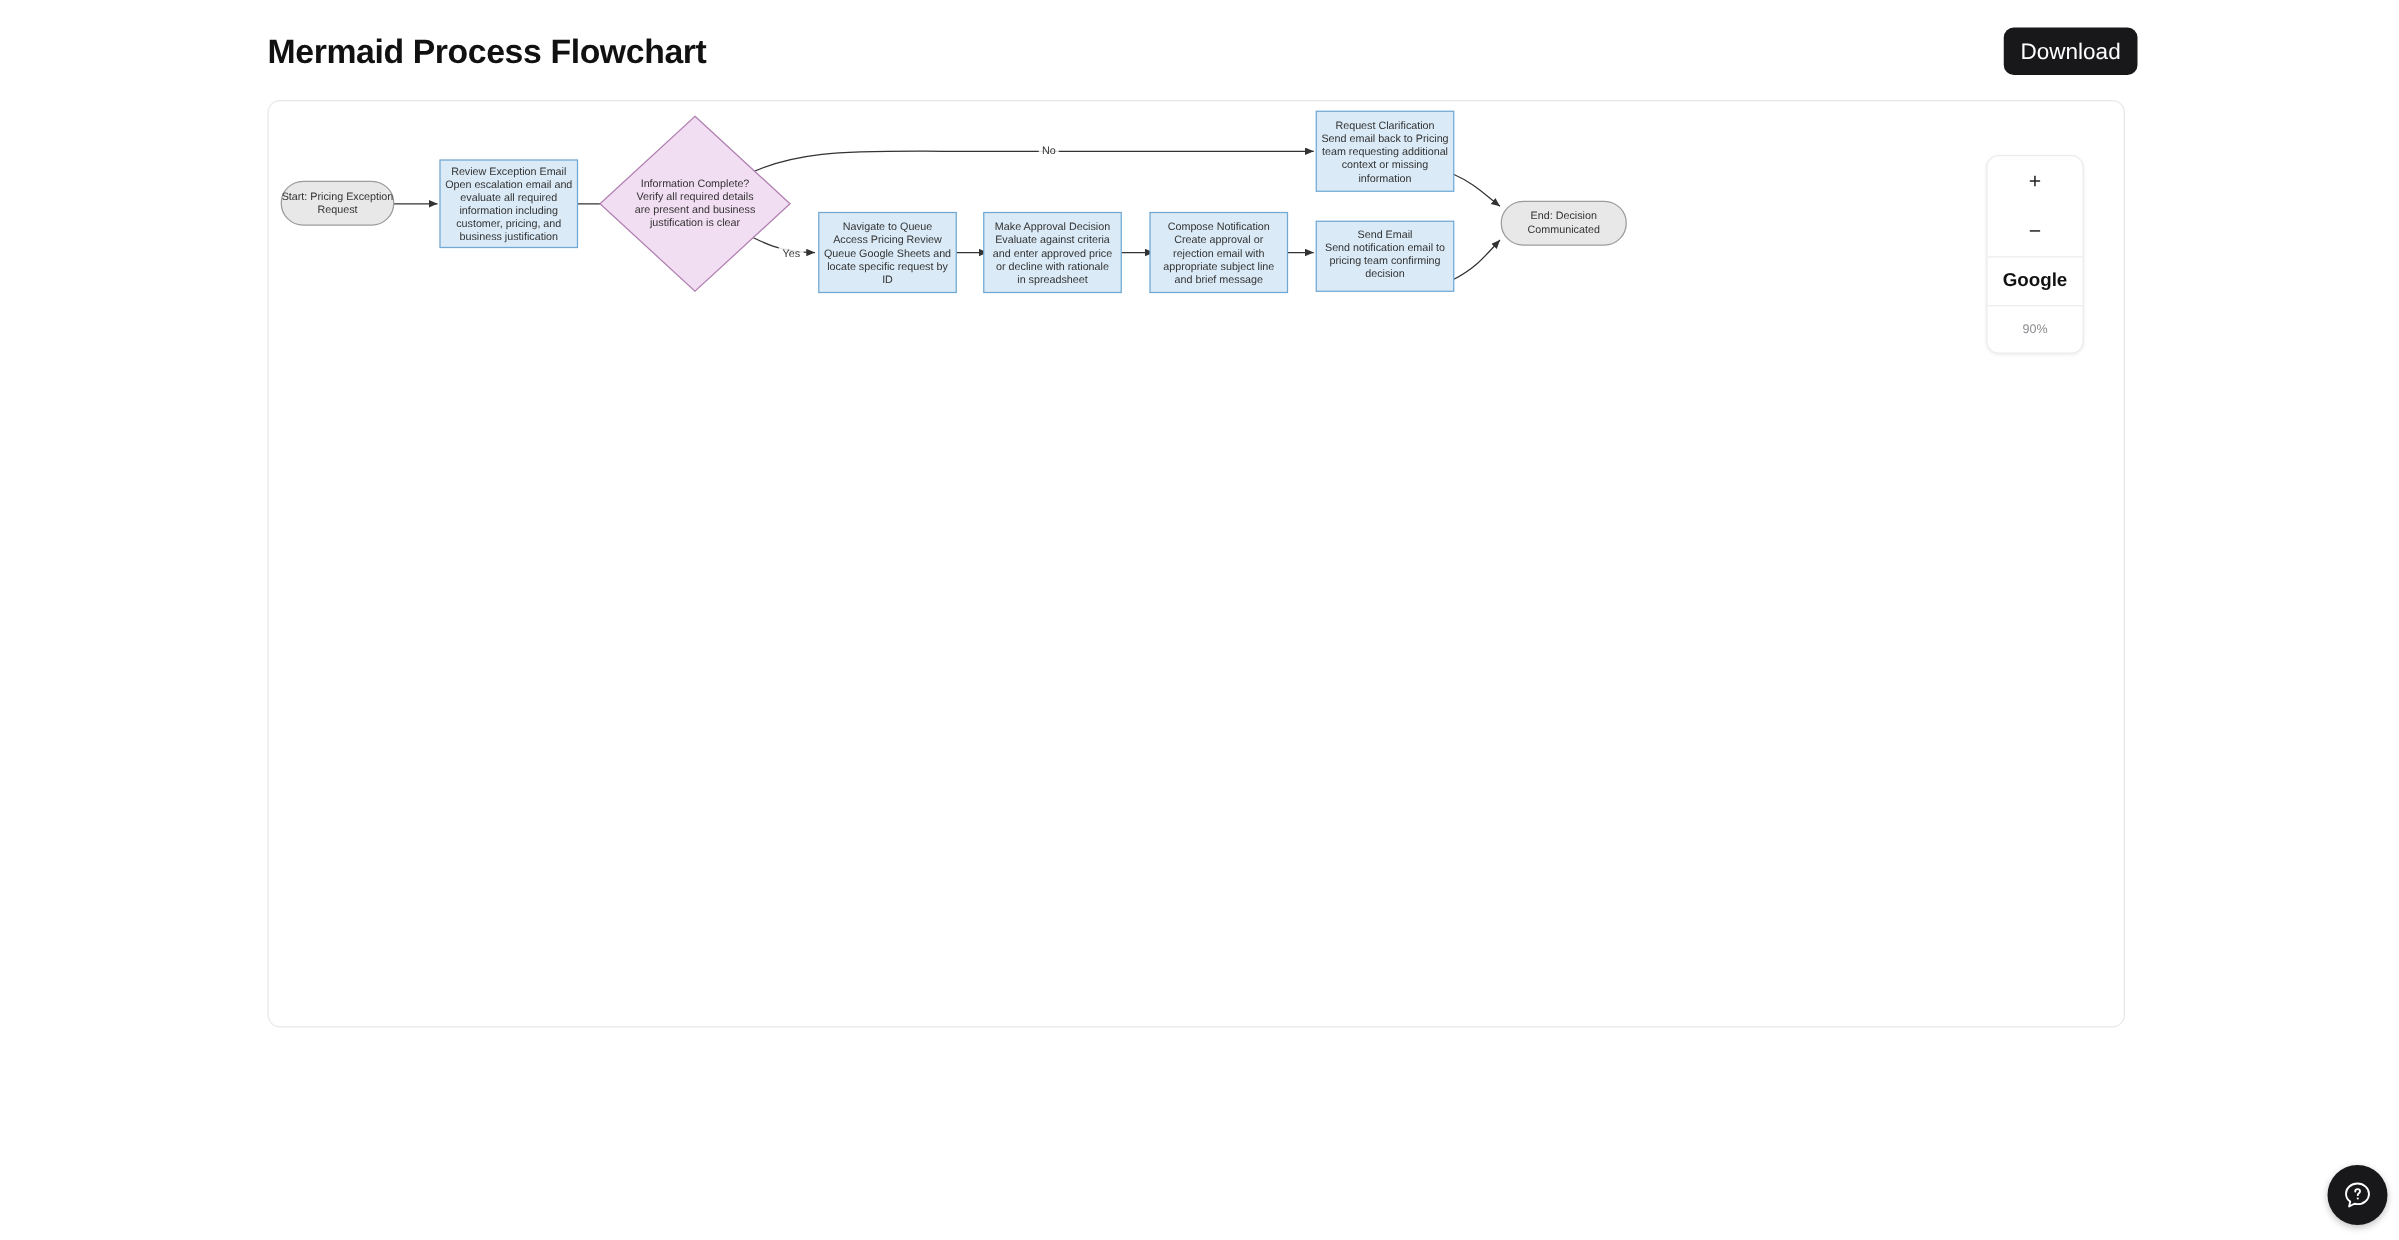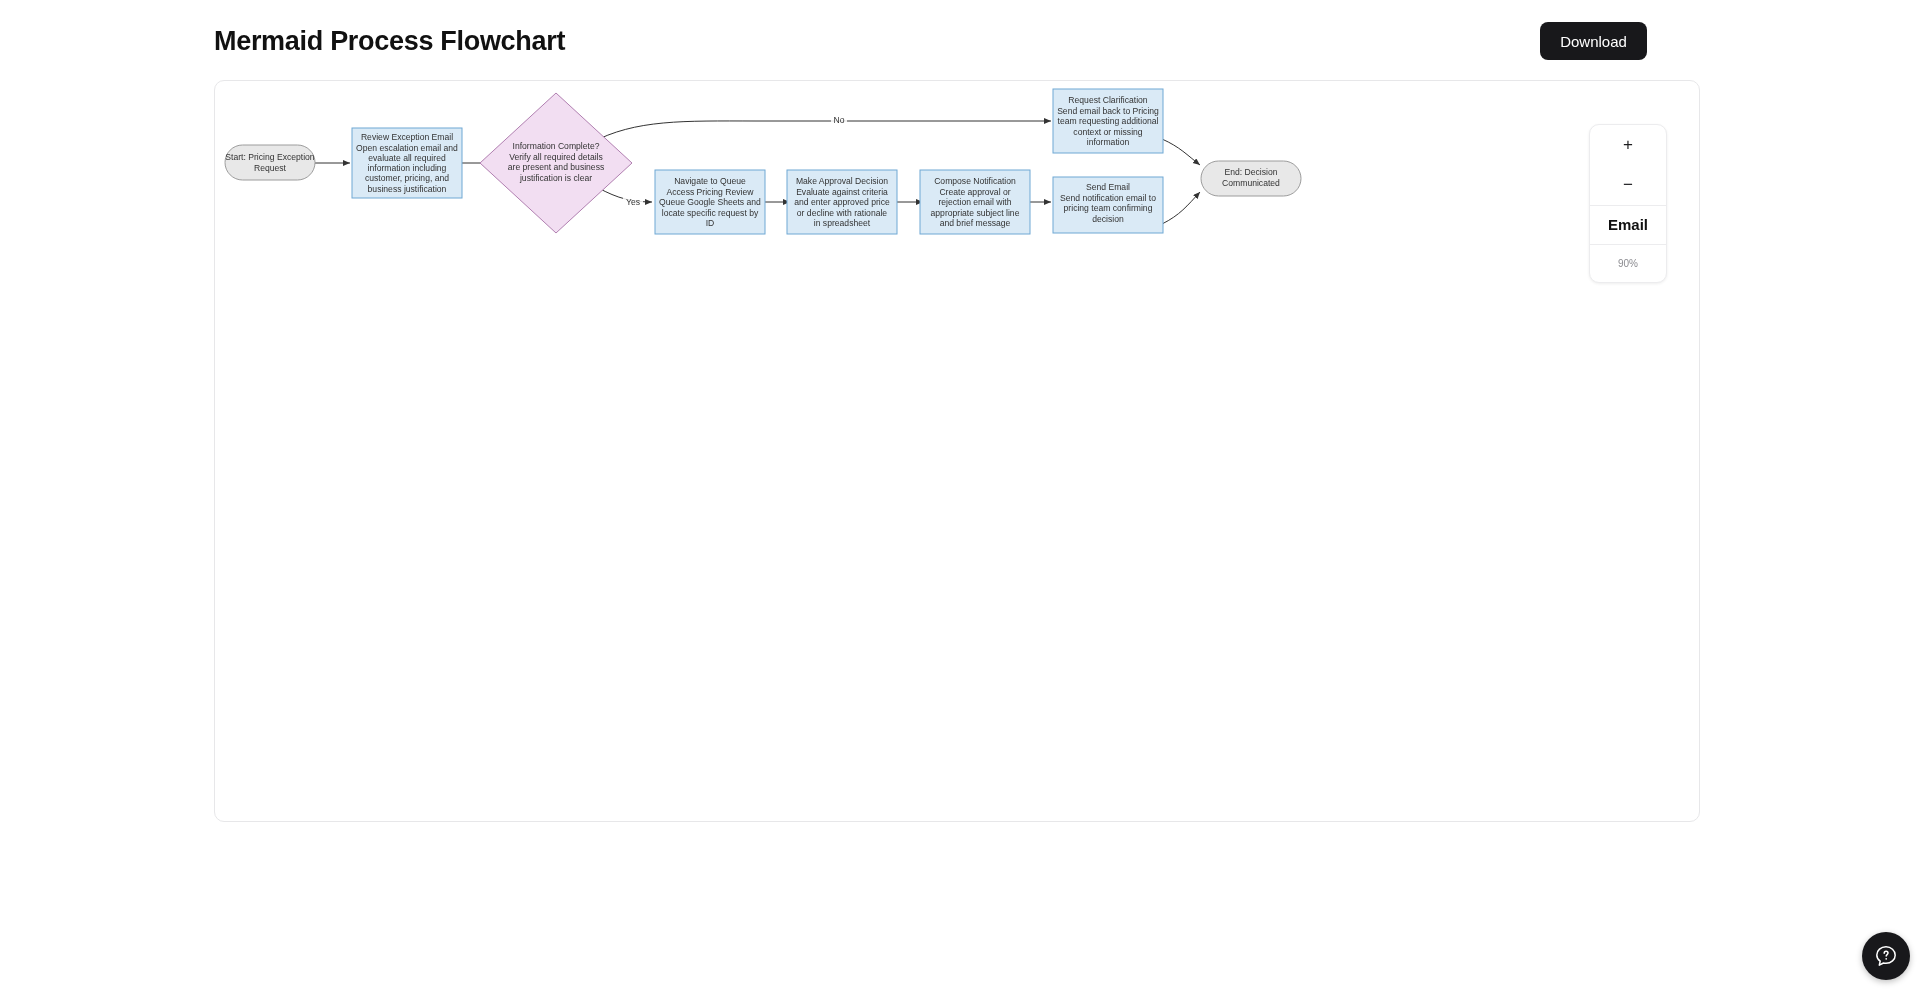--- a/index.html
+++ b/index.html
@@ -21,27 +21,27 @@
     position: absolute;
     left: 214px; top: 26px;
     font-size: 27px;
     font-weight: bold;
     color: #111111;
     letter-spacing: -0.3px;
     white-space: nowrap;
   }
   #download-button {
     position: absolute;
-    left: 1540px; top: 22px;
+    left: 1603px; top: 22px;
     width: 107px; height: 38px;
     background: #18181b;
     color: #ffffff;
     border: none;
     border-radius: 8px;
-    font-size: 15px;
+    font-size: 18px;
     font-family: "Liberation Sans", sans-serif;
     cursor: pointer;
     display: flex;
     align-items: center;
     justify-content: center;
     padding: 0;
   }
 
   
   #diagram-card {
@@ -252,21 +252,21 @@
       <rect x="986" y="80" width="100" height="35" rx="17.5" ry="17.5" fill="#e8e8e8" stroke="#9c9c9c" stroke-width="1"></rect>
       <text class="node-label" x="1036" y="92">End: Decision</text>
       <text class="node-label" x="1036" y="103">Communicated</text>
     </g>
   </svg>
 </div>
 
 <div id="zoom-panel">
   <button id="zoom-in-button">+</button>
   <button id="zoom-out-button">−</button>
-  <button id="zoom-reset-button">Email</button>
+  <button id="zoom-reset-button">Google</button>
   <div id="zoom-level">90%</div>
 </div>
 
 <button id="help-button">
   <svg width="24" height="24" viewBox="0 0 24 24">
     <path d="M12 2.8c-5.1 0-9.2 3.6-9.2 8.1 0 2.5 1.3 4.8 3.4 6.3l-.9 4 4.2-2.2c.8.2 1.6.3 2.5.3 5.1 0 9.2-3.6 9.2-8.1S17.1 2.8 12 2.8z" fill="none" stroke="#ffffff" stroke-width="1.5" stroke-linejoin="round"></path>
     <path d="M10.2 9.2c0-1.1.9-1.9 1.9-1.9s1.9.8 1.9 1.8c0 1.5-1.8 1.5-1.8 3" fill="none" stroke="#ffffff" stroke-width="1.5" stroke-linecap="round"></path>
     <circle cx="12.2" cy="14.8" r="0.85" fill="#ffffff"></circle>
   </svg>
 </button>

